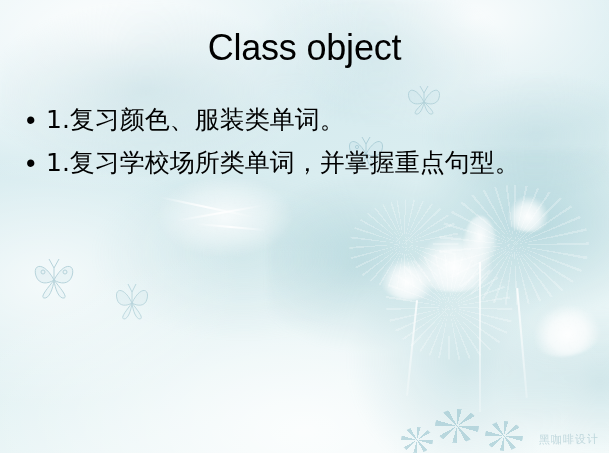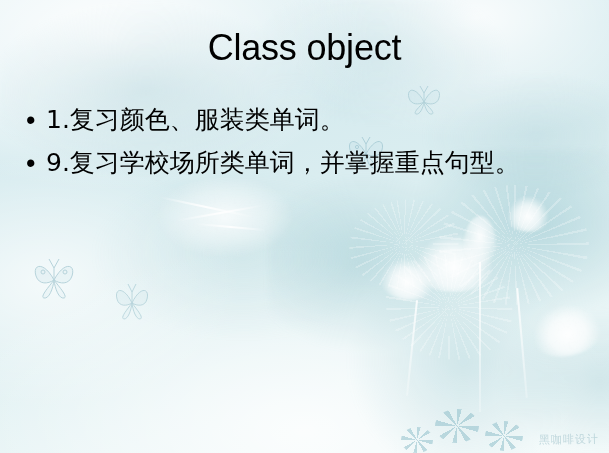--- a/index.html
+++ b/index.html
@@ -280,20 +280,20 @@
 
   <div class="body">
 
     <div class="bullet-row">
       <span class="bullet-dot">•</span>
       <span class="bullet-text">1.复习颜色、服装类单词。</span>
     </div>
 
     <div class="bullet-row">
       <span class="bullet-dot">•</span>
-      <span class="bullet-text">9.复习学校场所类单词，并掌握重点句型。</span>
+      <span class="bullet-text">1.复习学校场所类单词，并掌握重点句型。</span>
     </div>
 
   </div>
 
   <div class="watermark">黑咖啡设计</div>
 
 </div>
 
 </body></html>

